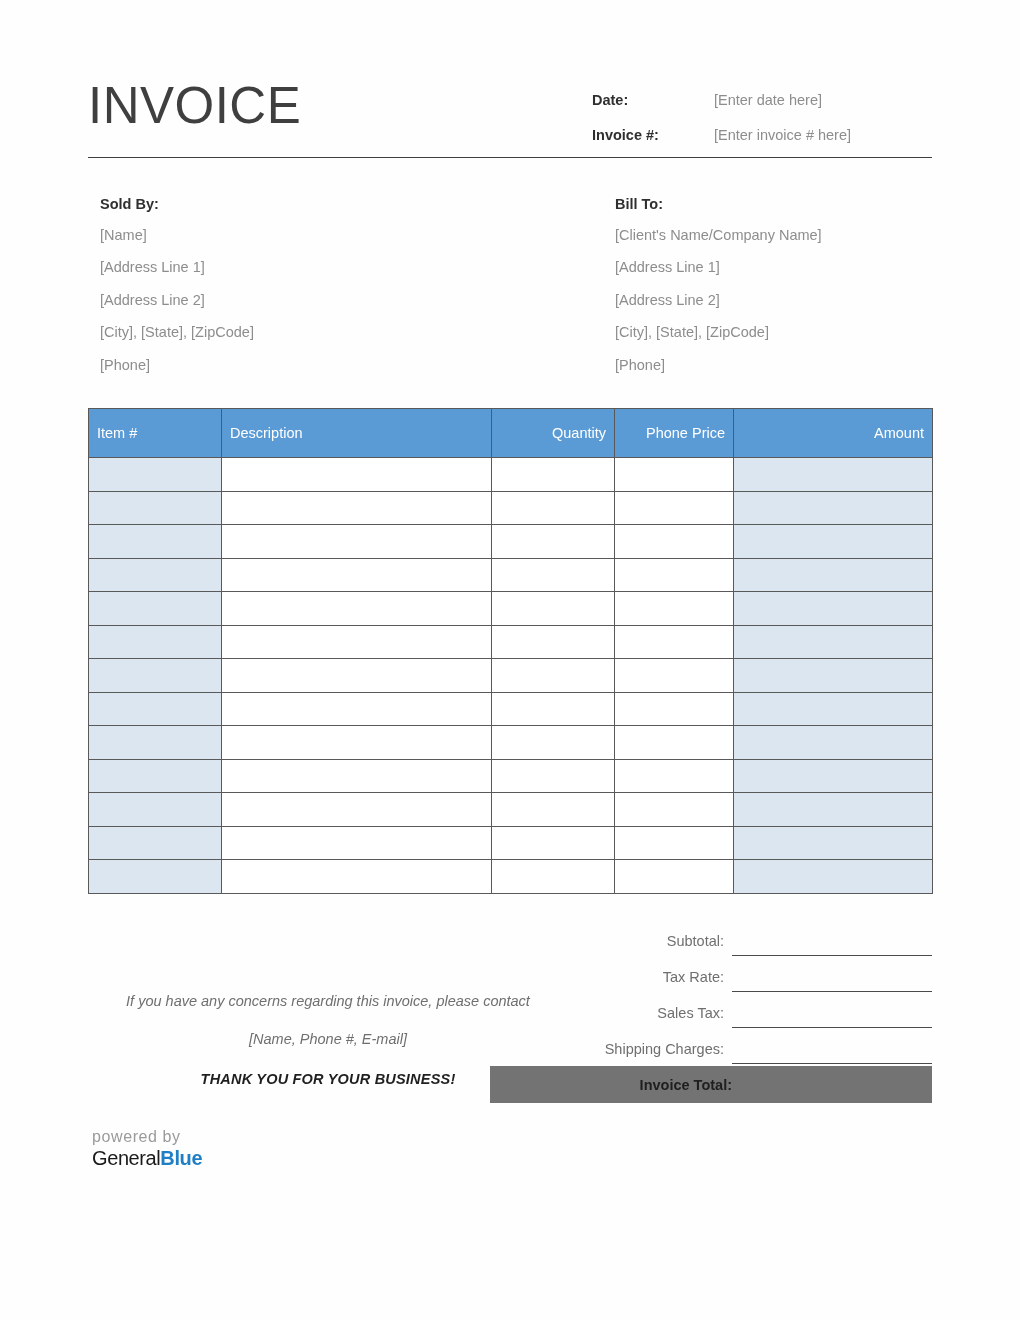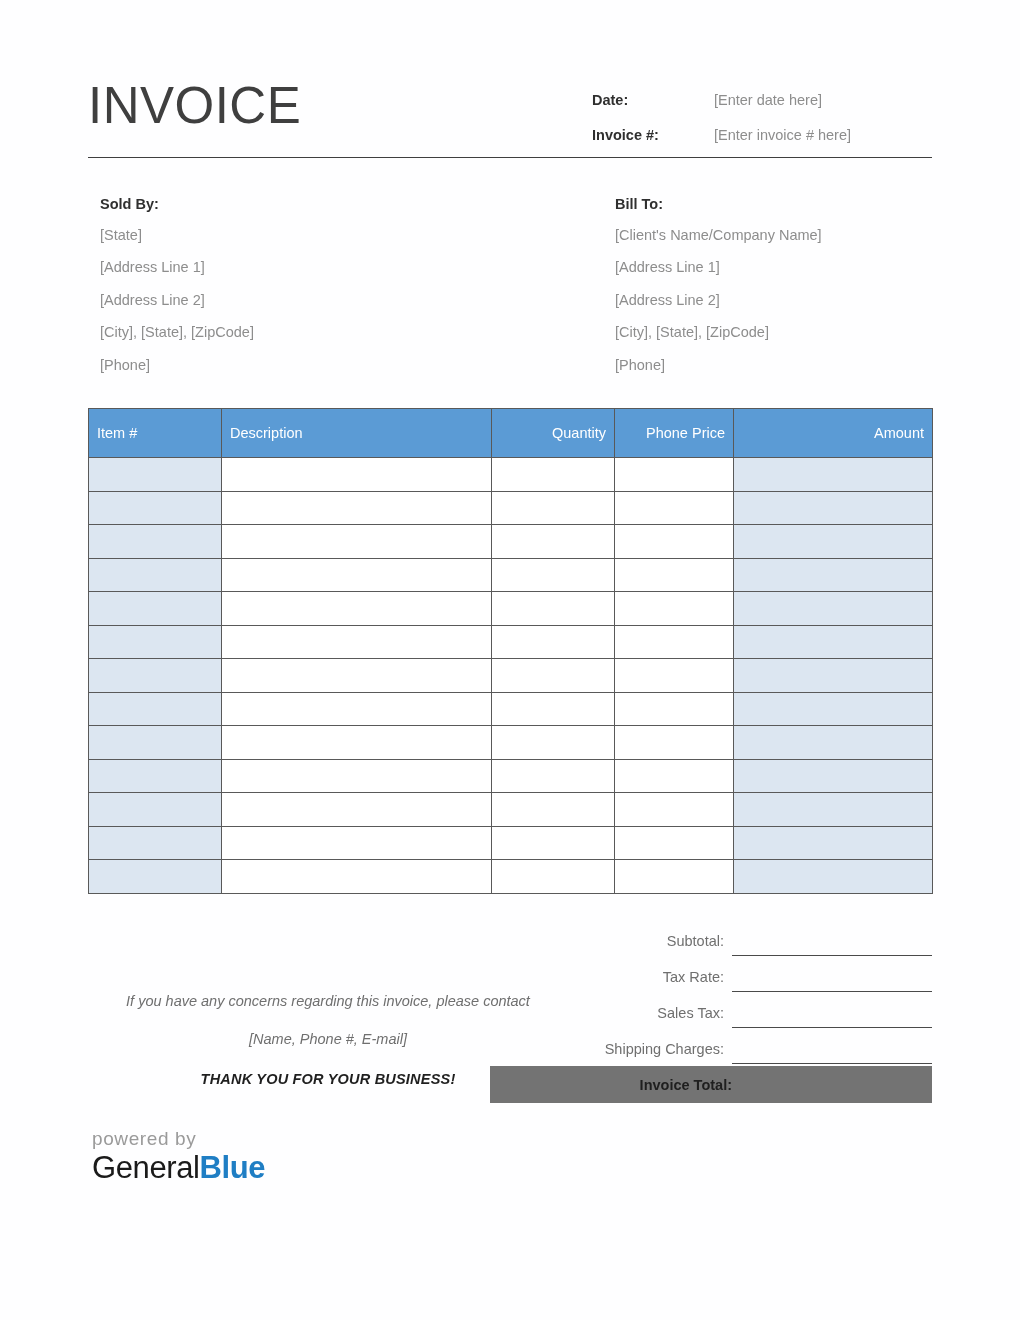--- a/index.html
+++ b/index.html
@@ -211,27 +211,27 @@
     margin-top: 24px;
   }
 
   
   .brand {
     position: absolute;
     left: 92px;
     top: 1128px;
   }
   .brand-powered {
-    font-size: 19px;
+    font-size: 16px;
     color: #9a9a9a;
     letter-spacing: 0.6px;
     margin-bottom: 2px;
   }
   .brand-name {
-    font-size: 31px;
+    font-size: 20px;
     font-weight: 400;
     letter-spacing: -0.4px;
     line-height: 1.05;
   }
   .brand-general { color: #1a1a1a; }
   .brand-blue { color: #1f7ec4; font-weight: bold; }
 </style>
 </head>
 <body>
 
@@ -249,21 +249,21 @@
         <span class="meta-label">Invoice #:</span>
         <span class="meta-value">[Enter invoice # here]</span>
       </div>
     </div>
   </div>
   <div class="header-rule"></div>
 
   <div class="parties">
     <div class="party-left">
       <div class="party-heading">Sold By:</div>
-      <div class="party-line">[State]</div>
+      <div class="party-line">[Name]</div>
       <div class="party-line">[Address Line 1]</div>
       <div class="party-line">[Address Line 2]</div>
       <div class="party-line">[City], [State], [ZipCode]</div>
       <div class="party-line">[Phone]</div>
     </div>
     <div class="party-right">
       <div class="party-heading">Bill To:</div>
       <div class="party-line">[Client's Name/Company Name]</div>
       <div class="party-line">[Address Line 1]</div>
       <div class="party-line">[Address Line 2]</div>

